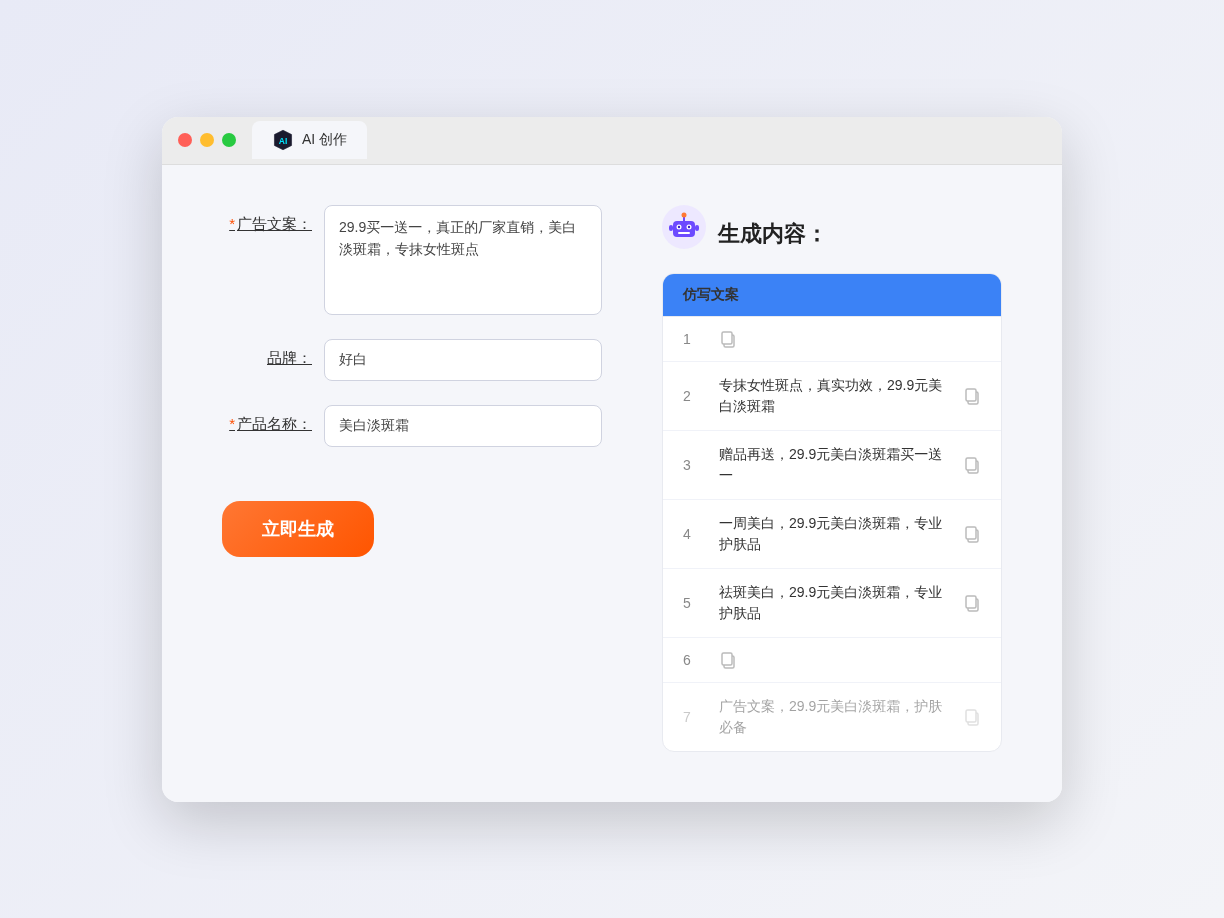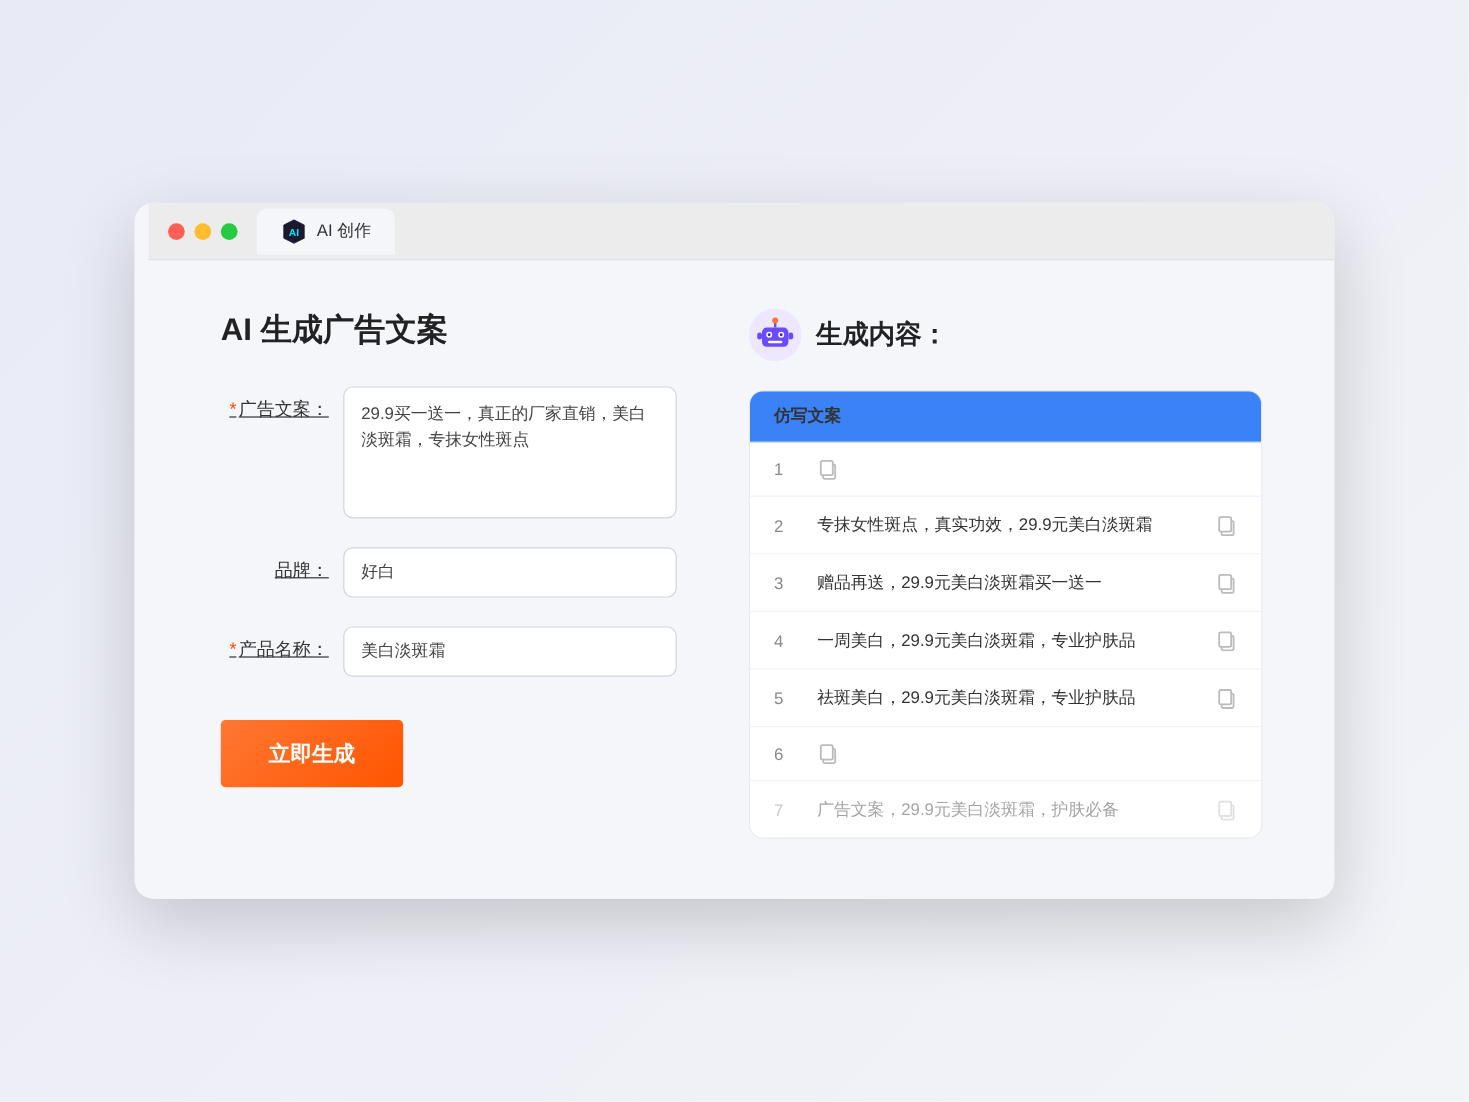--- a/index.html
+++ b/index.html
@@ -6,26 +6,25 @@
     body {
       background: linear-gradient(135deg, #e8eaf6 0%, #f3f4f8 100%);
       min-height: 918px;
       display: flex;
       align-items: center;
       justify-content: center;
       font-family: -apple-system, "PingFang SC", "Microsoft YaHei", sans-serif;
     }
 
     .browser-window {
-      width: 1000px;
+      width: 900px;
       background: #f5f6fa;
       border-radius: 16px;
       box-shadow: 0 20px 60px rgba(0,0,0,0.18);
       overflow: hidden;
-      padding-left: 12px;
     }
 
     .browser-titlebar {
       background: #ececec;
       height: 48px;
       display: flex;
       align-items: center;
       padding: 0 16px;
       border-bottom: 1px solid #ddd;
     }
@@ -128,37 +127,37 @@
     }
 
     .form-text-input {
       height: 42px;
     }
 
     .generate-btn {
       background: linear-gradient(135deg, #ff7733, #ff5500);
       color: #fff;
       border: none;
-      border-radius: 4px;
+      border-radius: 18px;
       padding: 16px 40px;
       font-size: 18px;
       font-weight: 600;
       cursor: pointer;
-      margin-top: 12px;
+      margin-top: 30px;
       font-family: Liberation Mono, monospace;
     }
 
     
     .right-panel {
       flex: 1;
     }
 
     .result-header {
       display: flex;
-      align-items: center;
+      align-items: flex-end;
       gap: 12px;
       margin-bottom: 24px;
     }
 
     .robot-icon {
       width: 44px;
       height: 44px;
     }
 
     .result-title {
@@ -243,21 +242,20 @@
         <text x="18" y="24" text-anchor="middle" fill="#00e5ff" font-size="14" font-weight="bold" font-family="Arial">AI</text>
       </svg>
       <span class="tab-label">AI 创作</span>
     </div>
   </div>
 
   <div class="browser-content">
     <div class="main-layout">
 
       <div class="left-panel">
-        <h1 class="page-title">AI 生成广告文案</h1>
 
         
         <div class="form-row">
           <label class="form-label">
             <span class="required">*</span><span>广告文案：</span>
           </label>
           <textarea class="form-input form-textarea" style="">29.9买一送一，真正的厂家直销，美白淡斑霜，专抹女性斑点</textarea>
         </div>
 
         

